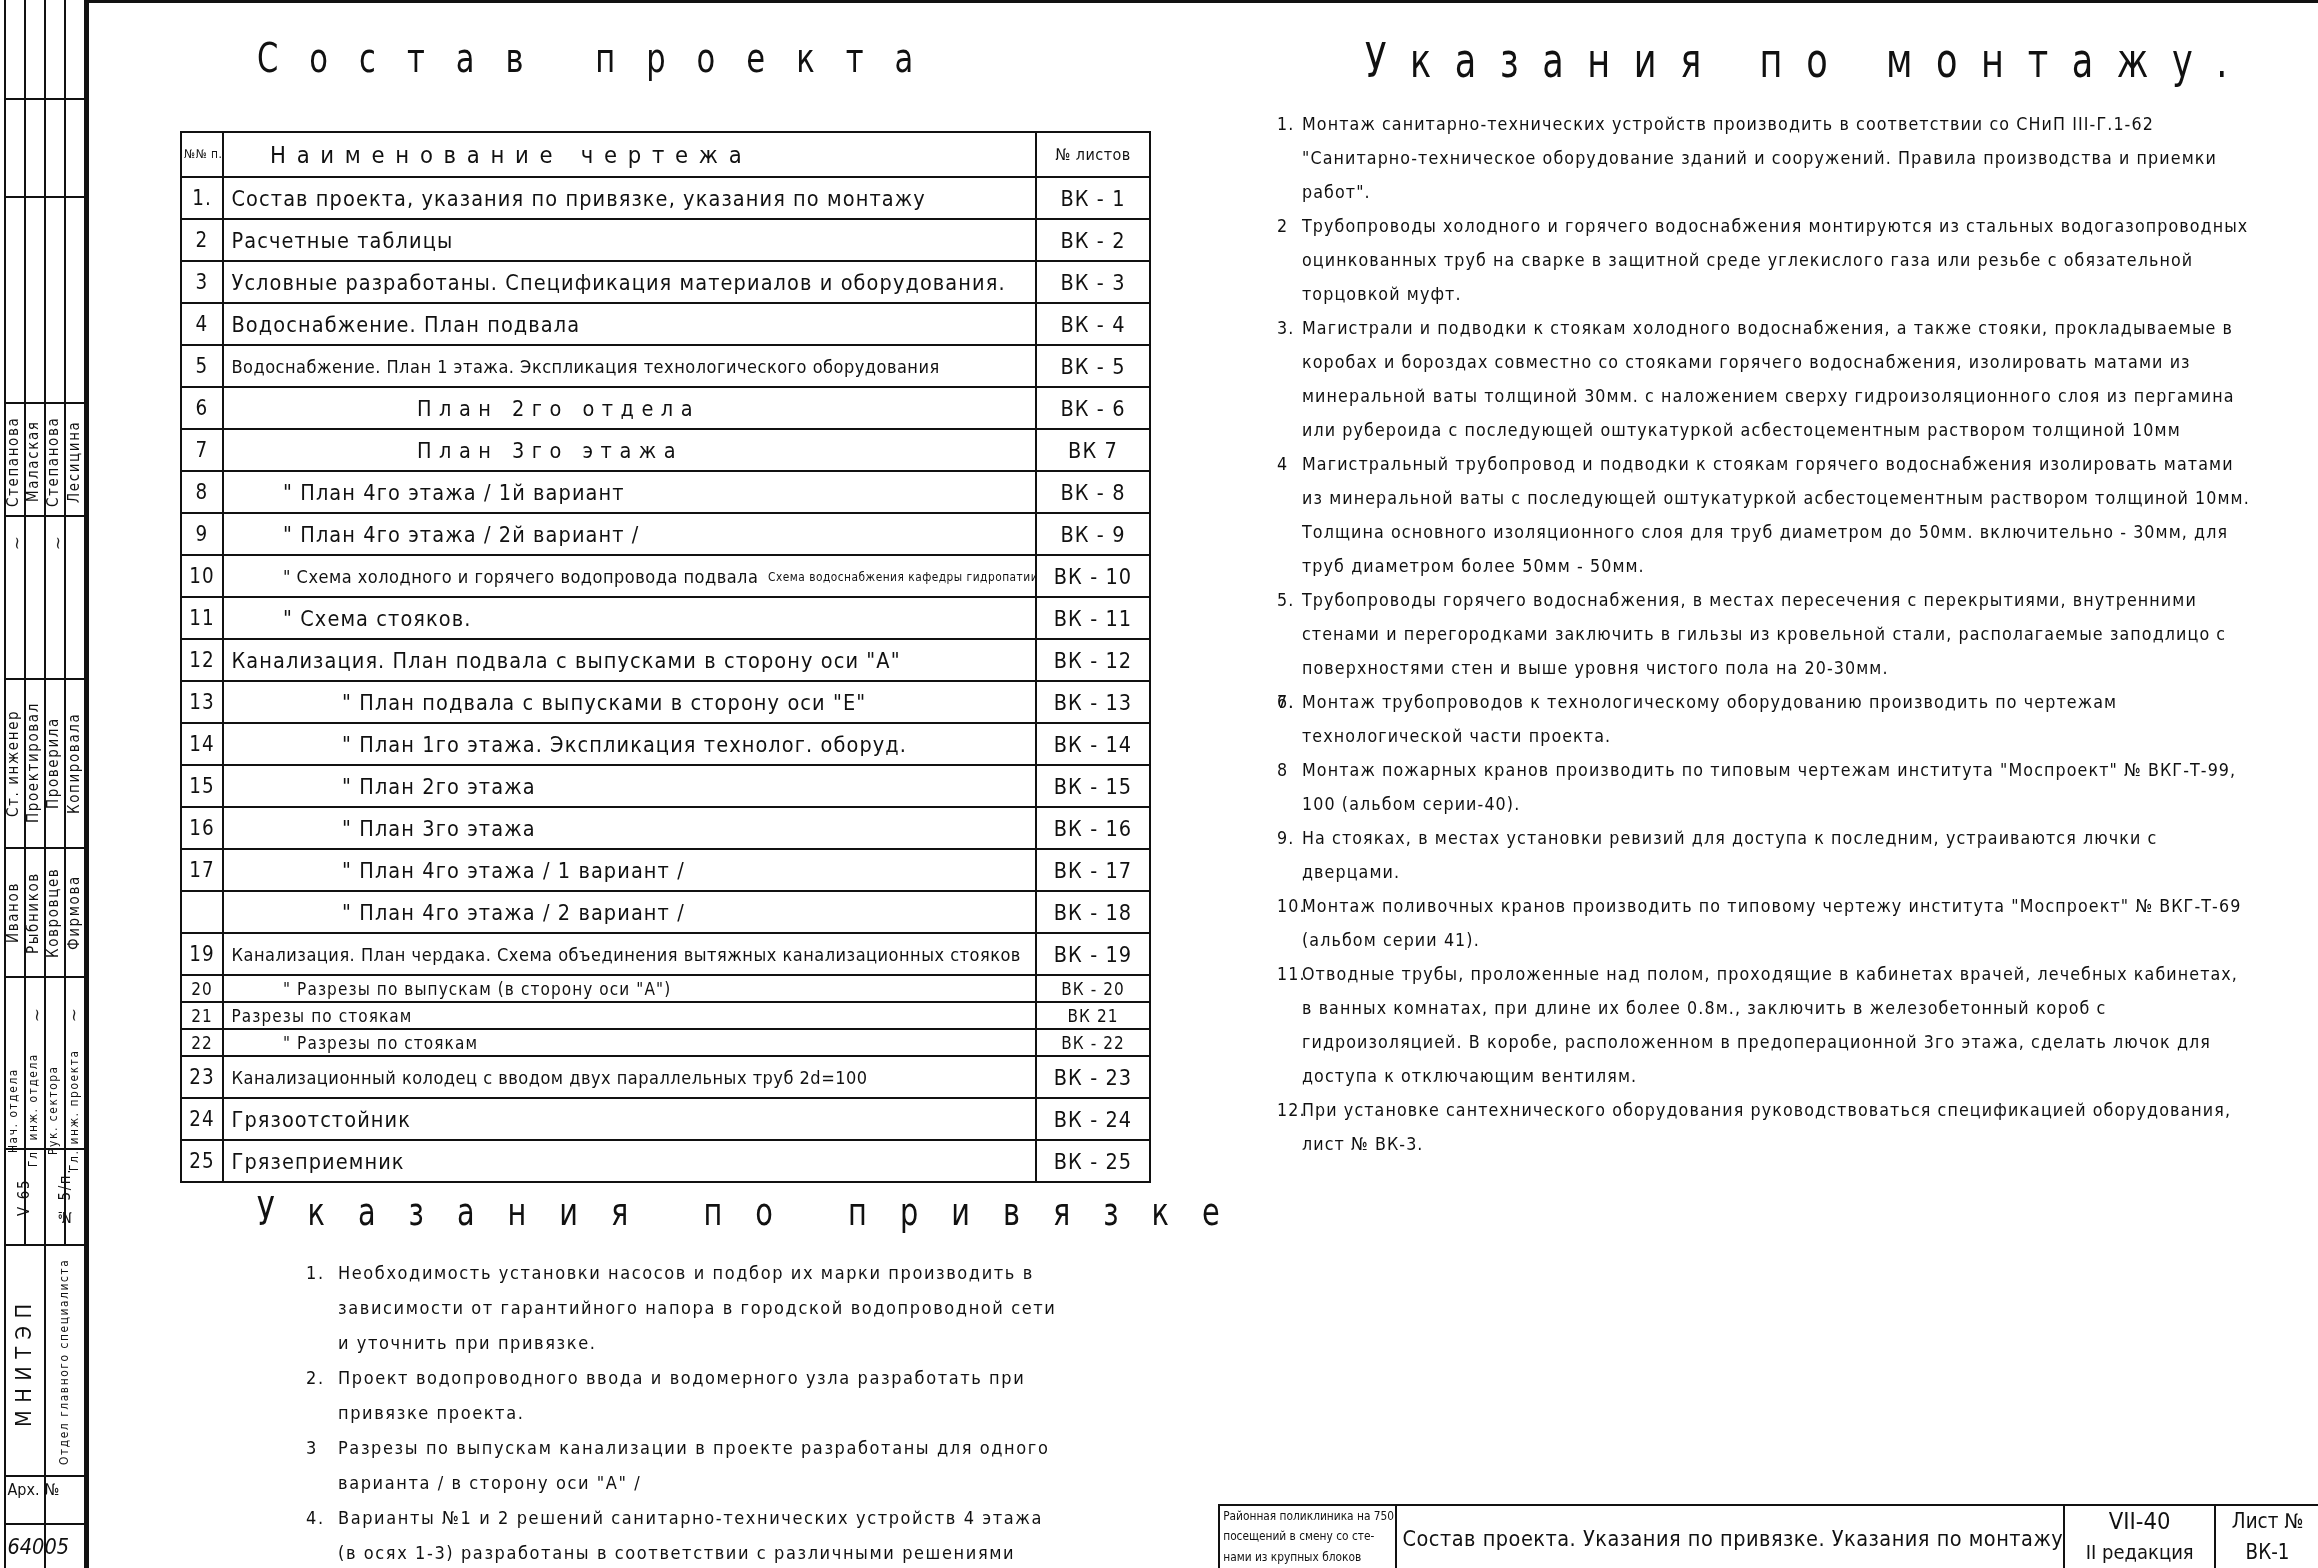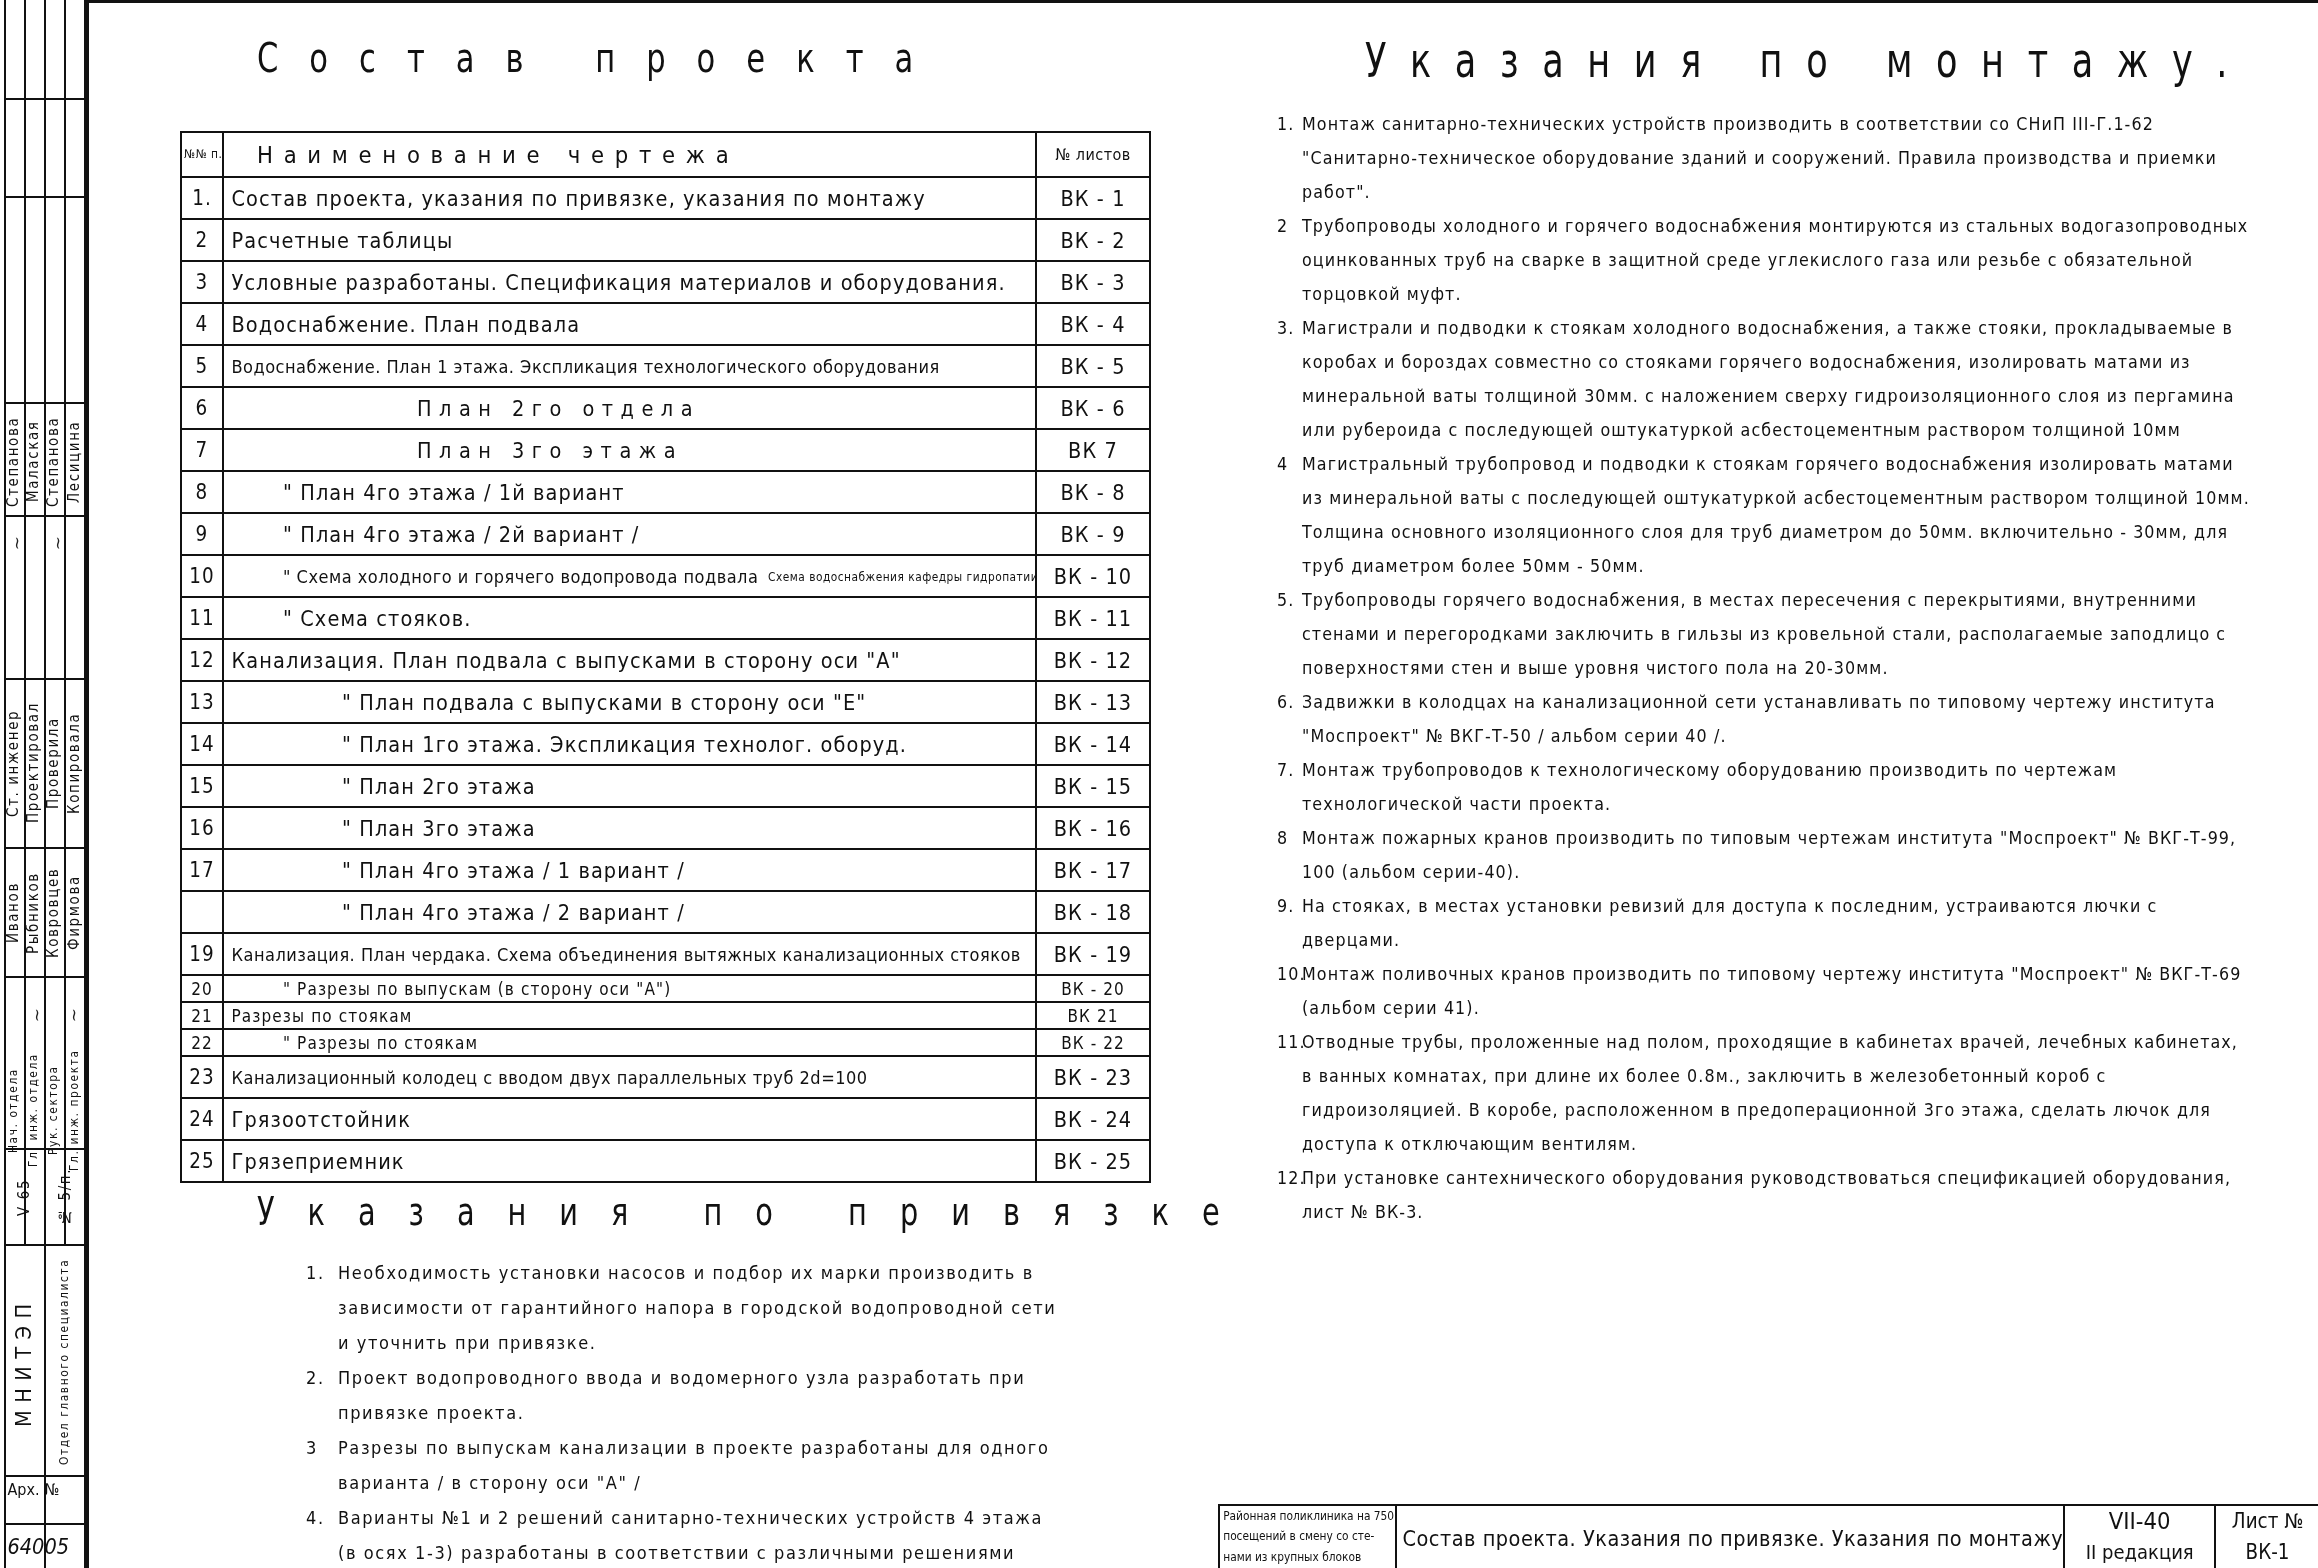--- a/index.html
+++ b/index.html
@@ -139,21 +139,21 @@
 
 <table class="composition">
   <colgroup>
       <col style="width:42px">
       <col style="width:813px">
       <col style="width:114px">
     </colgroup>
   <thead>
     <tr>
       <th class="num-h">№№ п.п</th>
-      <th style="text-align:left;padding-left:33px">Наименование чертежа</th>
+      <th style="text-align:left;padding-left:46px">Наименование чертежа</th>
       <th class="sheet-h">№ листов</th>
     </tr>
   </thead>
   <tbody id="comp-body">
       <tr>
         <td class="num">1.</td>
         <td><span>Состав проекта, указания по привязке, указания по монтажу</span></td>
         <td class="sheet">ВК - 1</td>
       </tr>
       <tr>
@@ -287,21 +287,21 @@
     <li><span class="n">4.</span><span>Варианты №1 и 2 решений санитарно-технических устройств 4 этажа (в осях 1-3) разработаны в соответствии с различными решениями архит.-строительной и технологич. частей проекта.</span></li>
   </ul>
 
 <div class="title-right">Указания по монтажу.</div>
 <ul class="install-list" id="install-list">
     <li><span class="n">1.</span><span>Монтаж санитарно-технических устройств производить в соответствии со СНиП III-Г.1-62 "Санитарно-техническое оборудование зданий и сооружений. Правила производства и приемки работ".</span></li>
     <li><span class="n">2</span><span>Трубопроводы холодного и горячего водоснабжения монтируются из стальных водогазопроводных оцинкованных труб на сварке в защитной среде углекислого газа или резьбе с обязательной торцовкой муфт.</span></li>
     <li><span class="n">3.</span><span>Магистрали и подводки к стоякам холодного водоснабжения, а также стояки, прокладываемые в коробах и бороздах совместно со стояками горячего водоснабжения, изолировать матами из минеральной ваты толщиной 30мм. с наложением сверху гидроизоляционного слоя из пергамина или рубероида с последующей оштукатуркой асбестоцементным раствором толщиной 10мм</span></li>
     <li><span class="n">4</span><span>Магистральный трубопровод и подводки к стоякам горячего водоснабжения изолировать матами из минеральной ваты с последующей оштукатуркой асбестоцементным раствором толщиной 10мм. Толщина основного изоляционного слоя для труб диаметром до 50мм. включительно - 30мм, для труб диаметром более 50мм - 50мм.</span></li>
     <li><span class="n">5.</span><span>Трубопроводы горячего водоснабжения, в местах пересечения с перекрытиями, внутренними стенами и перегородками заключить в гильзы из кровельной стали, располагаемые заподлицо с поверхностями стен и выше уровня чистого пола на 20-30мм.</span></li>
-    <li><span class="n">6.</span><span>Задвижки в колодцах на канализационной сети устанавливать по типовому чертежу института "Моспроект" № ВКГ-Т-50 / альбом серии 40 /.</span></li>
+    <li><span class="n">6.</span></li>
     <li><span class="n">7.</span><span>Монтаж трубопроводов к технологическому оборудованию производить по чертежам технологической части проекта.</span></li>
     <li><span class="n">8</span><span>Монтаж пожарных кранов производить по типовым чертежам института "Моспроект" № ВКГ-Т-99, 100 (альбом серии-40).</span></li>
     <li><span class="n">9.</span><span>На стояках, в местах установки ревизий для доступа к последним, устраиваются лючки с дверцами.</span></li>
     <li><span class="n">10.</span><span>Монтаж поливочных кранов производить по типовому чертежу института "Моспроект" № ВКГ-Т-69 (альбом серии 41).</span></li>
     <li><span class="n">11.</span><span>Отводные трубы, проложенные над полом, проходящие в кабинетах врачей, лечебных кабинетах, в ванных комнатах, при длине их более 0.8м., заключить в железобетонный короб с гидроизоляцией. В коробе, расположенном в предоперационной 3го этажа, сделать лючок для доступа к отключающим вентилям.</span></li>
     <li><span class="n">12.</span><span>При установке сантехнического оборудования руководствоваться спецификацией оборудования, лист № ВК-3.</span></li>
   </ul>
 
 <div class="stamp">
   <div class="org">

